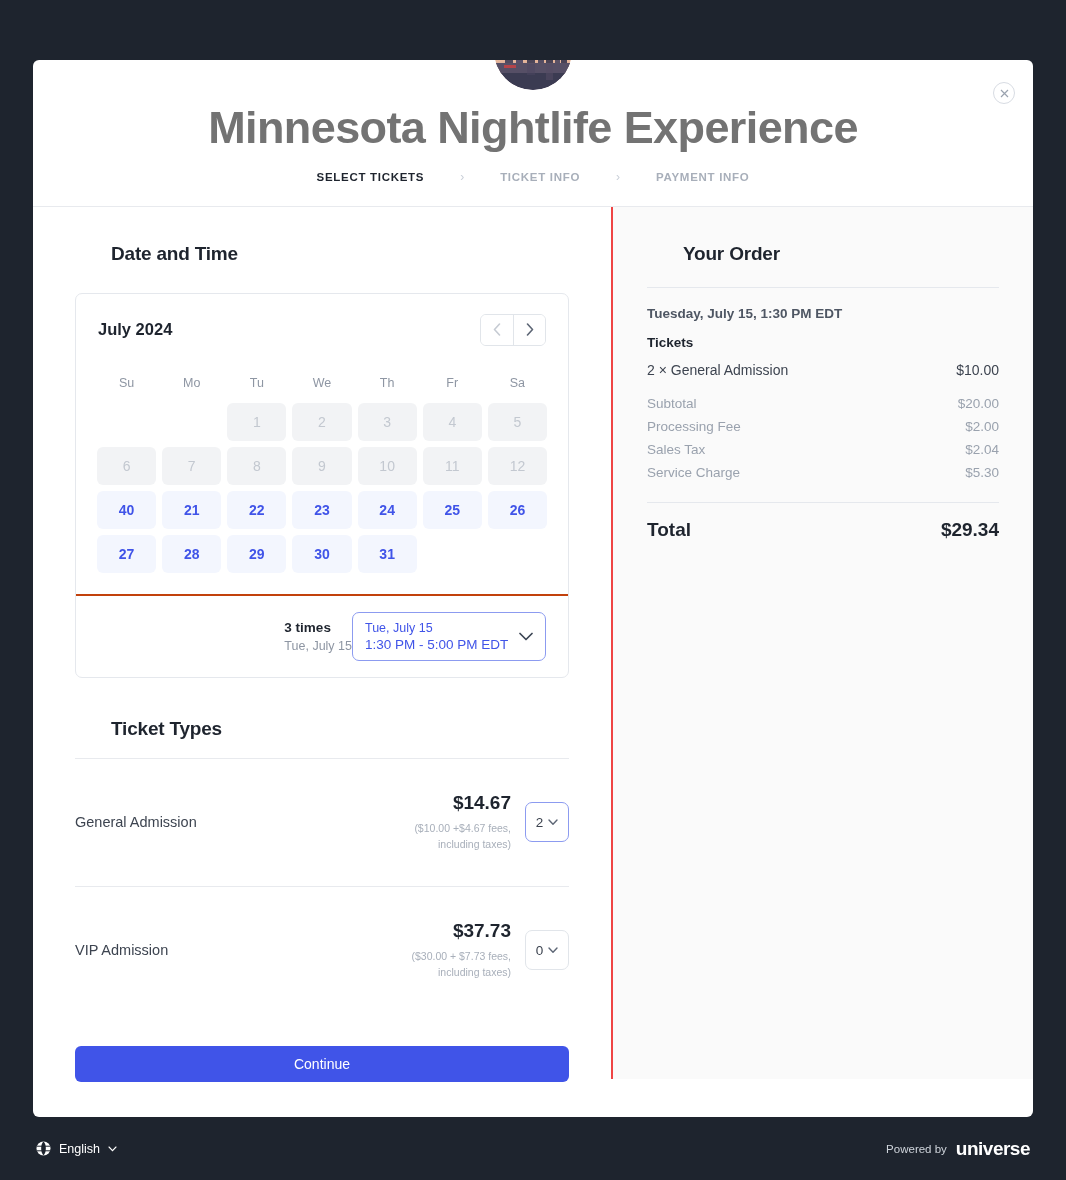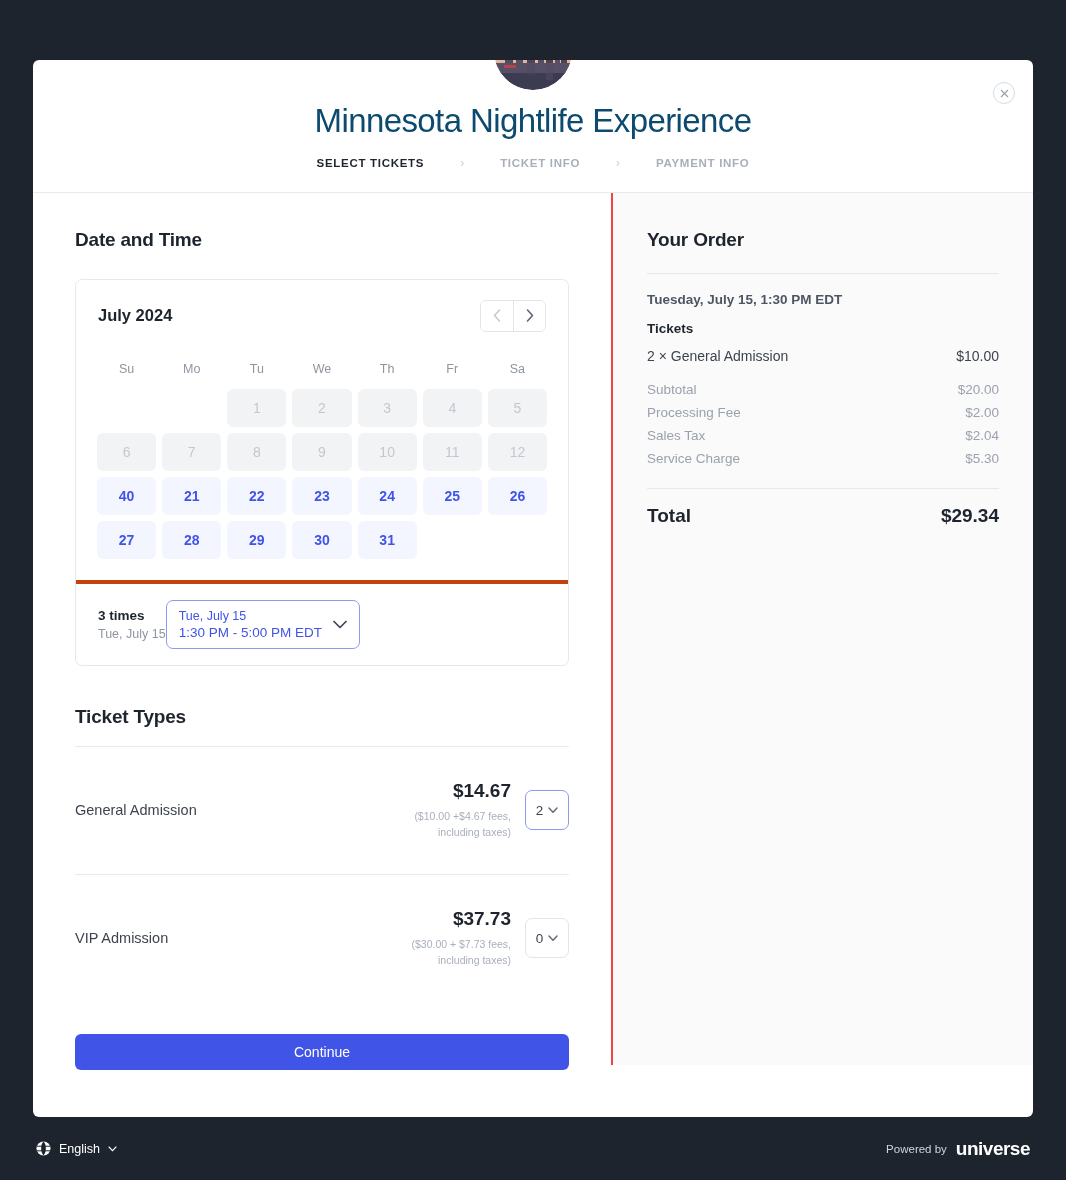--- a/index.html
+++ b/index.html
@@ -27,21 +27,21 @@
   }
 
   
   .header { padding: 42px 0 0; text-align: center; position: relative; }
   .avatar {
     position: absolute; left: 50%; top: -48px; transform: translateX(-50%);
     width: 78px; height: 78px; border-radius: 50%; overflow: hidden;
   }
   .avatar svg { display: block; width: 78px; height: 78px; }
   .event-title {
-    font-size: 33px; font-weight: 400; color: #0c4a6e;
+    font-size: 45px; font-weight: 700; color: #737373;
     letter-spacing: -0.6px; line-height: 1.15;
   }
   .steps {
     display: flex; align-items: center; justify-content: center;
     gap: 0; margin-top: 16px; padding-bottom: 22px;
   }
   .step {
     font-size: 11.5px; font-weight: 700; letter-spacing: 0.7px;
     color: #a8afba; text-transform: uppercase; cursor: pointer;
   }
@@ -51,21 +51,21 @@
 
   
   .body { display: flex; height: 872px; }
   .col-left { width: 578px; background: #fff; padding: 36px 42px 0 42px; }
   .col-right {
     flex: 1; background: #fafafa; border-left: 2px solid #ef4444;
     padding: 36px 34px 0 34px;
   }
 
   .section-title {
-    font-size: 19px; font-weight: 700; color: #1e242e; letter-spacing: -0.2px;
+    font-size: 19px; font-weight: 700; color: #1e242e; letter-spacing: -0.2px; margin-left: 36px;
   }
 
   
   .calendar {
     margin-top: 28px; border: 1px solid #e5e8ed; border-radius: 7px;
     background: #fff;
   }
   .cal-head {
     display: flex; align-items: center; justify-content: space-between;
     padding: 20px 22px 6px 22px;
@@ -91,22 +91,22 @@
     height: 38px; margin: 3px; border-radius: 6px;
     display: flex; align-items: center; justify-content: center;
     font-size: 14px; font-weight: 700; cursor: pointer;
   }
   .day.blank { background: transparent; cursor: default; }
   .day.disabled { background: #f2f3f5; color: #c3c8d0; font-weight: 400; cursor: default; }
   .day.avail { background: #f3f6fe; color: #4054e8; }
   .day.selected { background: #4054e8; color: #fff; }
 
   .cal-foot {
-    border-top: 4px solid #c2410c; padding: 16px 22px;
-    display: flex; align-items: center; justify-content: flex-start;
+    border-top: 2px solid #c2410c; padding: 16px 22px;
+    display: flex; align-items: center; justify-content: flex-end;
   }
   .times-count { font-size: 13.5px; font-weight: 700; color: #1e242e; }
   .times-date { font-size: 12.5px; color: #8e96a3; margin-top: 4px; }
   .time-select {
     border: 1px solid #8c9bf0; border-radius: 7px; background: #fff;
     padding: 8px 12px; width: 194px; display: flex; align-items: center;
     justify-content: space-between; cursor: pointer;
   }
   .time-select .t1 { font-size: 12.5px; color: #4054e8; }
   .time-select .t2 { font-size: 13.5px; color: #4054e8; margin-top: 2px; }

